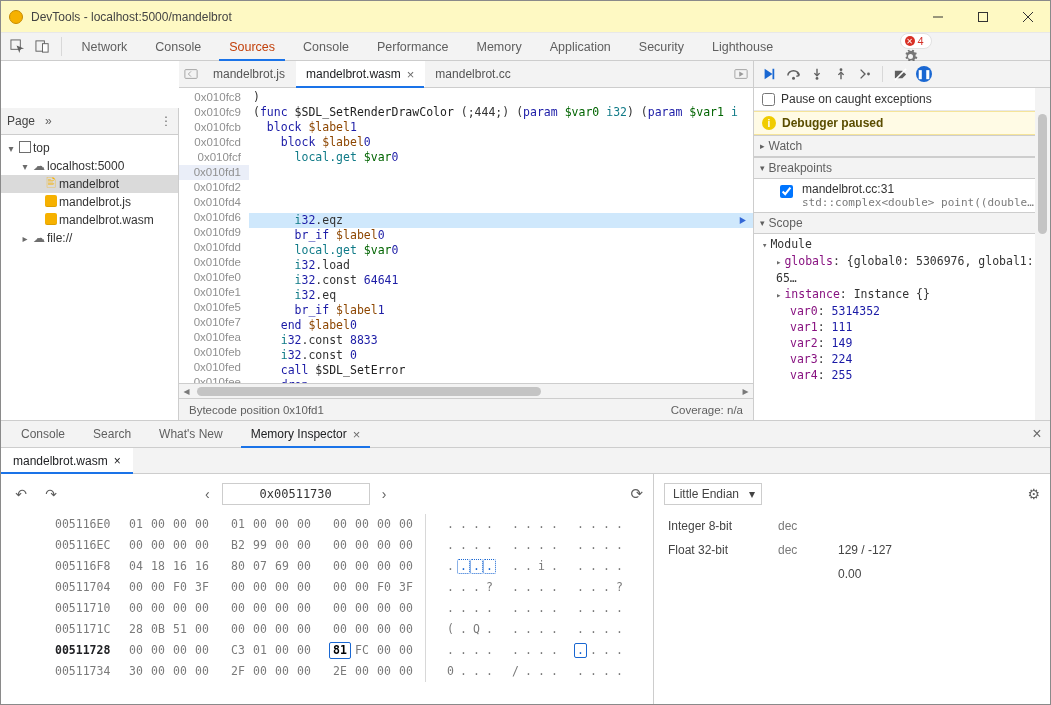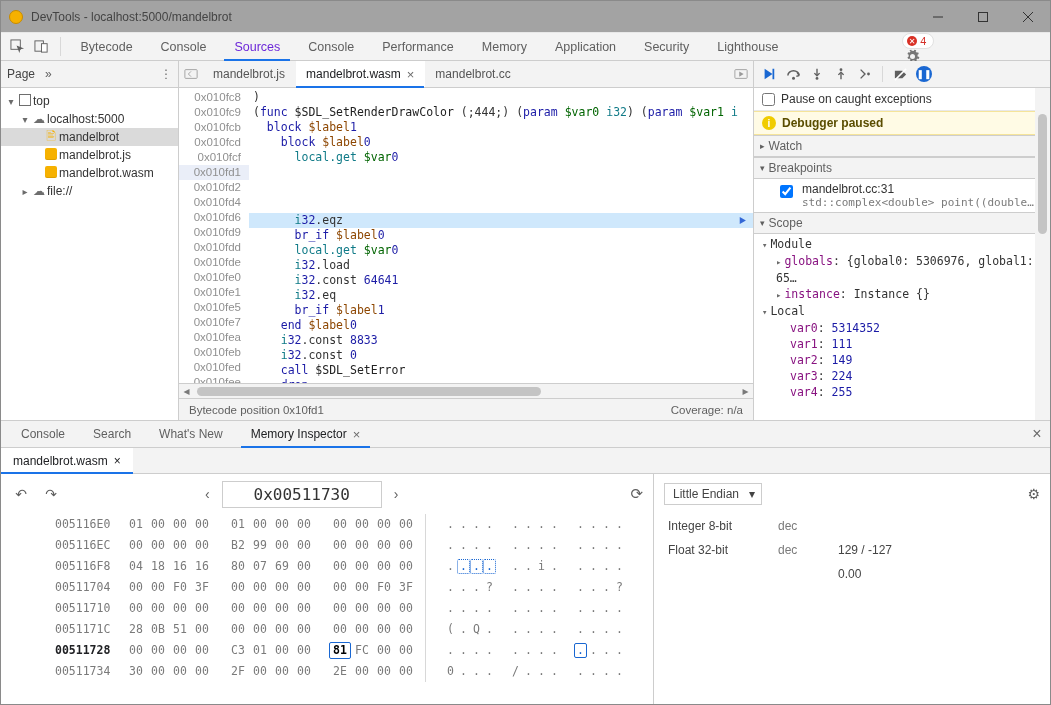--- a/index.html
+++ b/index.html
@@ -33,21 +33,21 @@
     flex-direction: column;
     overflow: hidden;
   }
 
   
   .titlebar {
     height: 32px;
     display: flex;
     align-items: center;
     padding: 0 0 0 8px;
-    background: #a3a3a3;
+    background: #fef9c3;
     border-bottom: 1px solid #e8e8e8;
   }
   .titlebar .logo {
     width: 14px; height: 14px; border-radius: 50%;
     background: #f6b100; margin-right: 8px;
     border: 1px solid #c78b00;
   }
   .titlebar .title { color: #444; font-size: 12px; }
   .titlebar .spacer { flex: 1; }
   .winbtn { width: 45px; height: 32px; display: flex; align-items: center; justify-content: center; }
@@ -64,21 +64,21 @@
   }
   .toolbar .tbtn {
     width: 28px; display: flex; align-items: center; justify-content: center;
     color: #5f5f5f;
   }
   .toolbar .sep { width: 1px; background: #d8d8d8; margin: 4px 6px; }
   .toolbar .tab {
     padding: 0 14px; display: flex; align-items: center;
     color: #5f5f5f; position: relative; font-size: 12.5px;
   }
-  .toolbar .tab.active { color: #6d28d9; }
+  .toolbar .tab.active { color: #c2410c; }
   .toolbar .tab.active::after {
     content: ""; position: absolute; left: 4px; right: 4px; bottom: -1px;
     height: 2px; background: var(--tab-active);
   }
   .toolbar .right { margin-left: auto; display: flex; align-items: center; padding-right: 6px; }
   .err-pill {
     display: inline-flex; align-items: center; gap: 3px;
     background: #fff; border: 1px solid #e1e1e1; border-radius: 10px;
     padding: 1px 7px 1px 4px; color: #d53129; font-size: 11px;
   }
@@ -86,21 +86,21 @@
   .gear, .kebab { width: 26px; text-align: center; color: #5f5f5f; }
 
   
   .main {
     display: flex; flex: 1; min-height: 0;
   }
 
   
   .left {
     width: 178px; border-right: 1px solid var(--border);
-    display: flex; flex-direction: column;
+    display: flex; flex-direction: column; margin-top: 47px;
   }
   .left-head {
     height: 27px; display: flex; align-items: center;
     border-bottom: 1px solid var(--border);
     padding: 0 6px; background: var(--panel-bg);
   }
   .left-head .lbl { font-size: 12px; color: #444; }
   .left-head .dbl-chev { margin-left: 10px; color: #5f5f5f; }
   .left-head .spacer { flex: 1; }
   .tree { padding: 4px 0; font-size: 12px; }
@@ -219,21 +219,21 @@
   .mi-filetabs { height:26px; display:flex; align-items:stretch; border-bottom: 1px solid var(--border); background: var(--panel-bg);}
   .mi-ftab { padding: 0 12px; display:flex; align-items:center; gap:6px; color:#202124; position:relative; background:#fff;}
   .mi-ftab::after { content:""; position:absolute; left:0; right:0; bottom:-1px; height:2px; background:var(--tab-active);}
 
   .mi-body { flex:1; display:flex; }
   .mi-hex { flex:1; display:flex; flex-direction:column; border-right: 1px solid var(--border);}
   .mi-tool { height:40px; display:flex; align-items:center; padding:0 10px; gap:10px;}
   .mi-tool .hist { color:#5f5f5f; width:20px; text-align:center; font-size:14px;}
   .mi-tool .navset { margin-left: 130px; display:flex; align-items:center; gap:8px;}
   .mi-tool .addr {
-    width: 160px; text-align:center; font-family: var(--mono); font-size:16px;
+    width: 148px; text-align:center; font-family: var(--mono); font-size:12px;
     padding: 3px 0; border:1px solid var(--border);
     background:#fff;
   }
   .mi-tool .nav { color:#5f5f5f; font-size:14px; padding:0 4px;}
   .mi-tool .refresh { margin-left:auto; color:#5f5f5f; font-size:15px;}
 
   .hex-grid { font-family: var(--mono); font-size: 11.5px; line-height: 21px; color:#7a7a7a; padding: 0 10px;}
   .hex-row { display:flex; gap: 0; white-space: pre;}
   .hex-addr { width: 70px; margin-left: 44px; }
   .hex-addr.cur { color:#202124; font-weight:600;}
@@ -294,21 +294,21 @@
         <path d="M7 7 L15 10 L11 11 L10 15 Z" fill="#5f5f5f"></path>
       </svg>
   </div>
   <div class="tbtn">
     <svg width="15" height="15" viewBox="0 0 16 16">
         <rect x="1" y="2" width="9" height="11" fill="none" stroke="#5f5f5f"></rect>
         <rect x="8" y="5" width="6" height="9" fill="#fff" stroke="#5f5f5f"></rect>
       </svg>
   </div>
   <div class="sep"></div>
-  <div class="tab">Bytecode</div>
+  <div class="tab">Network</div>
   <div class="tab">Console</div>
   <div class="tab active">Sources</div>
   <div class="tab">Console</div>
   <div class="tab">Performance</div>
   <div class="tab">Memory</div>
   <div class="tab">Application</div>
   <div class="tab">Security</div>
   <div class="tab">Lighthouse</div>
   <div class="right">
     <span class="err-pill">
@@ -502,21 +502,20 @@
         </div>
       </div>
       <div class="sect-head">
           <span class="tw">▾</span>
           <span>Scope</span>
         </div>
       <div class="scope">
         <div><span class="tw">▾</span><span>Module</span></div>
         <div class="indent1"><span class="tw">▸</span><span class="k">globals</span>: <span>{global0: 5306976, global1: 65…</span></div>
         <div class="indent1"><span class="tw">▸</span><span class="k">instance</span>: <span>Instance {}</span></div>
-        <div><span class="tw">▾</span><span>Local</span></div>
         <div id="locals">
             <div class="indent2"><span class="k">var0</span>: <span class="v">5314352</span></div>
             <div class="indent2"><span class="k">var1</span>: <span class="v">111</span></div>
             <div class="indent2"><span class="k">var2</span>: <span class="v">149</span></div>
             <div class="indent2"><span class="k">var3</span>: <span class="v">224</span></div>
             <div class="indent2"><span class="k">var4</span>: <span class="v">255</span></div>
           </div>
       </div>
       <div class="vscroll">
           <div class="thumb"></div>

